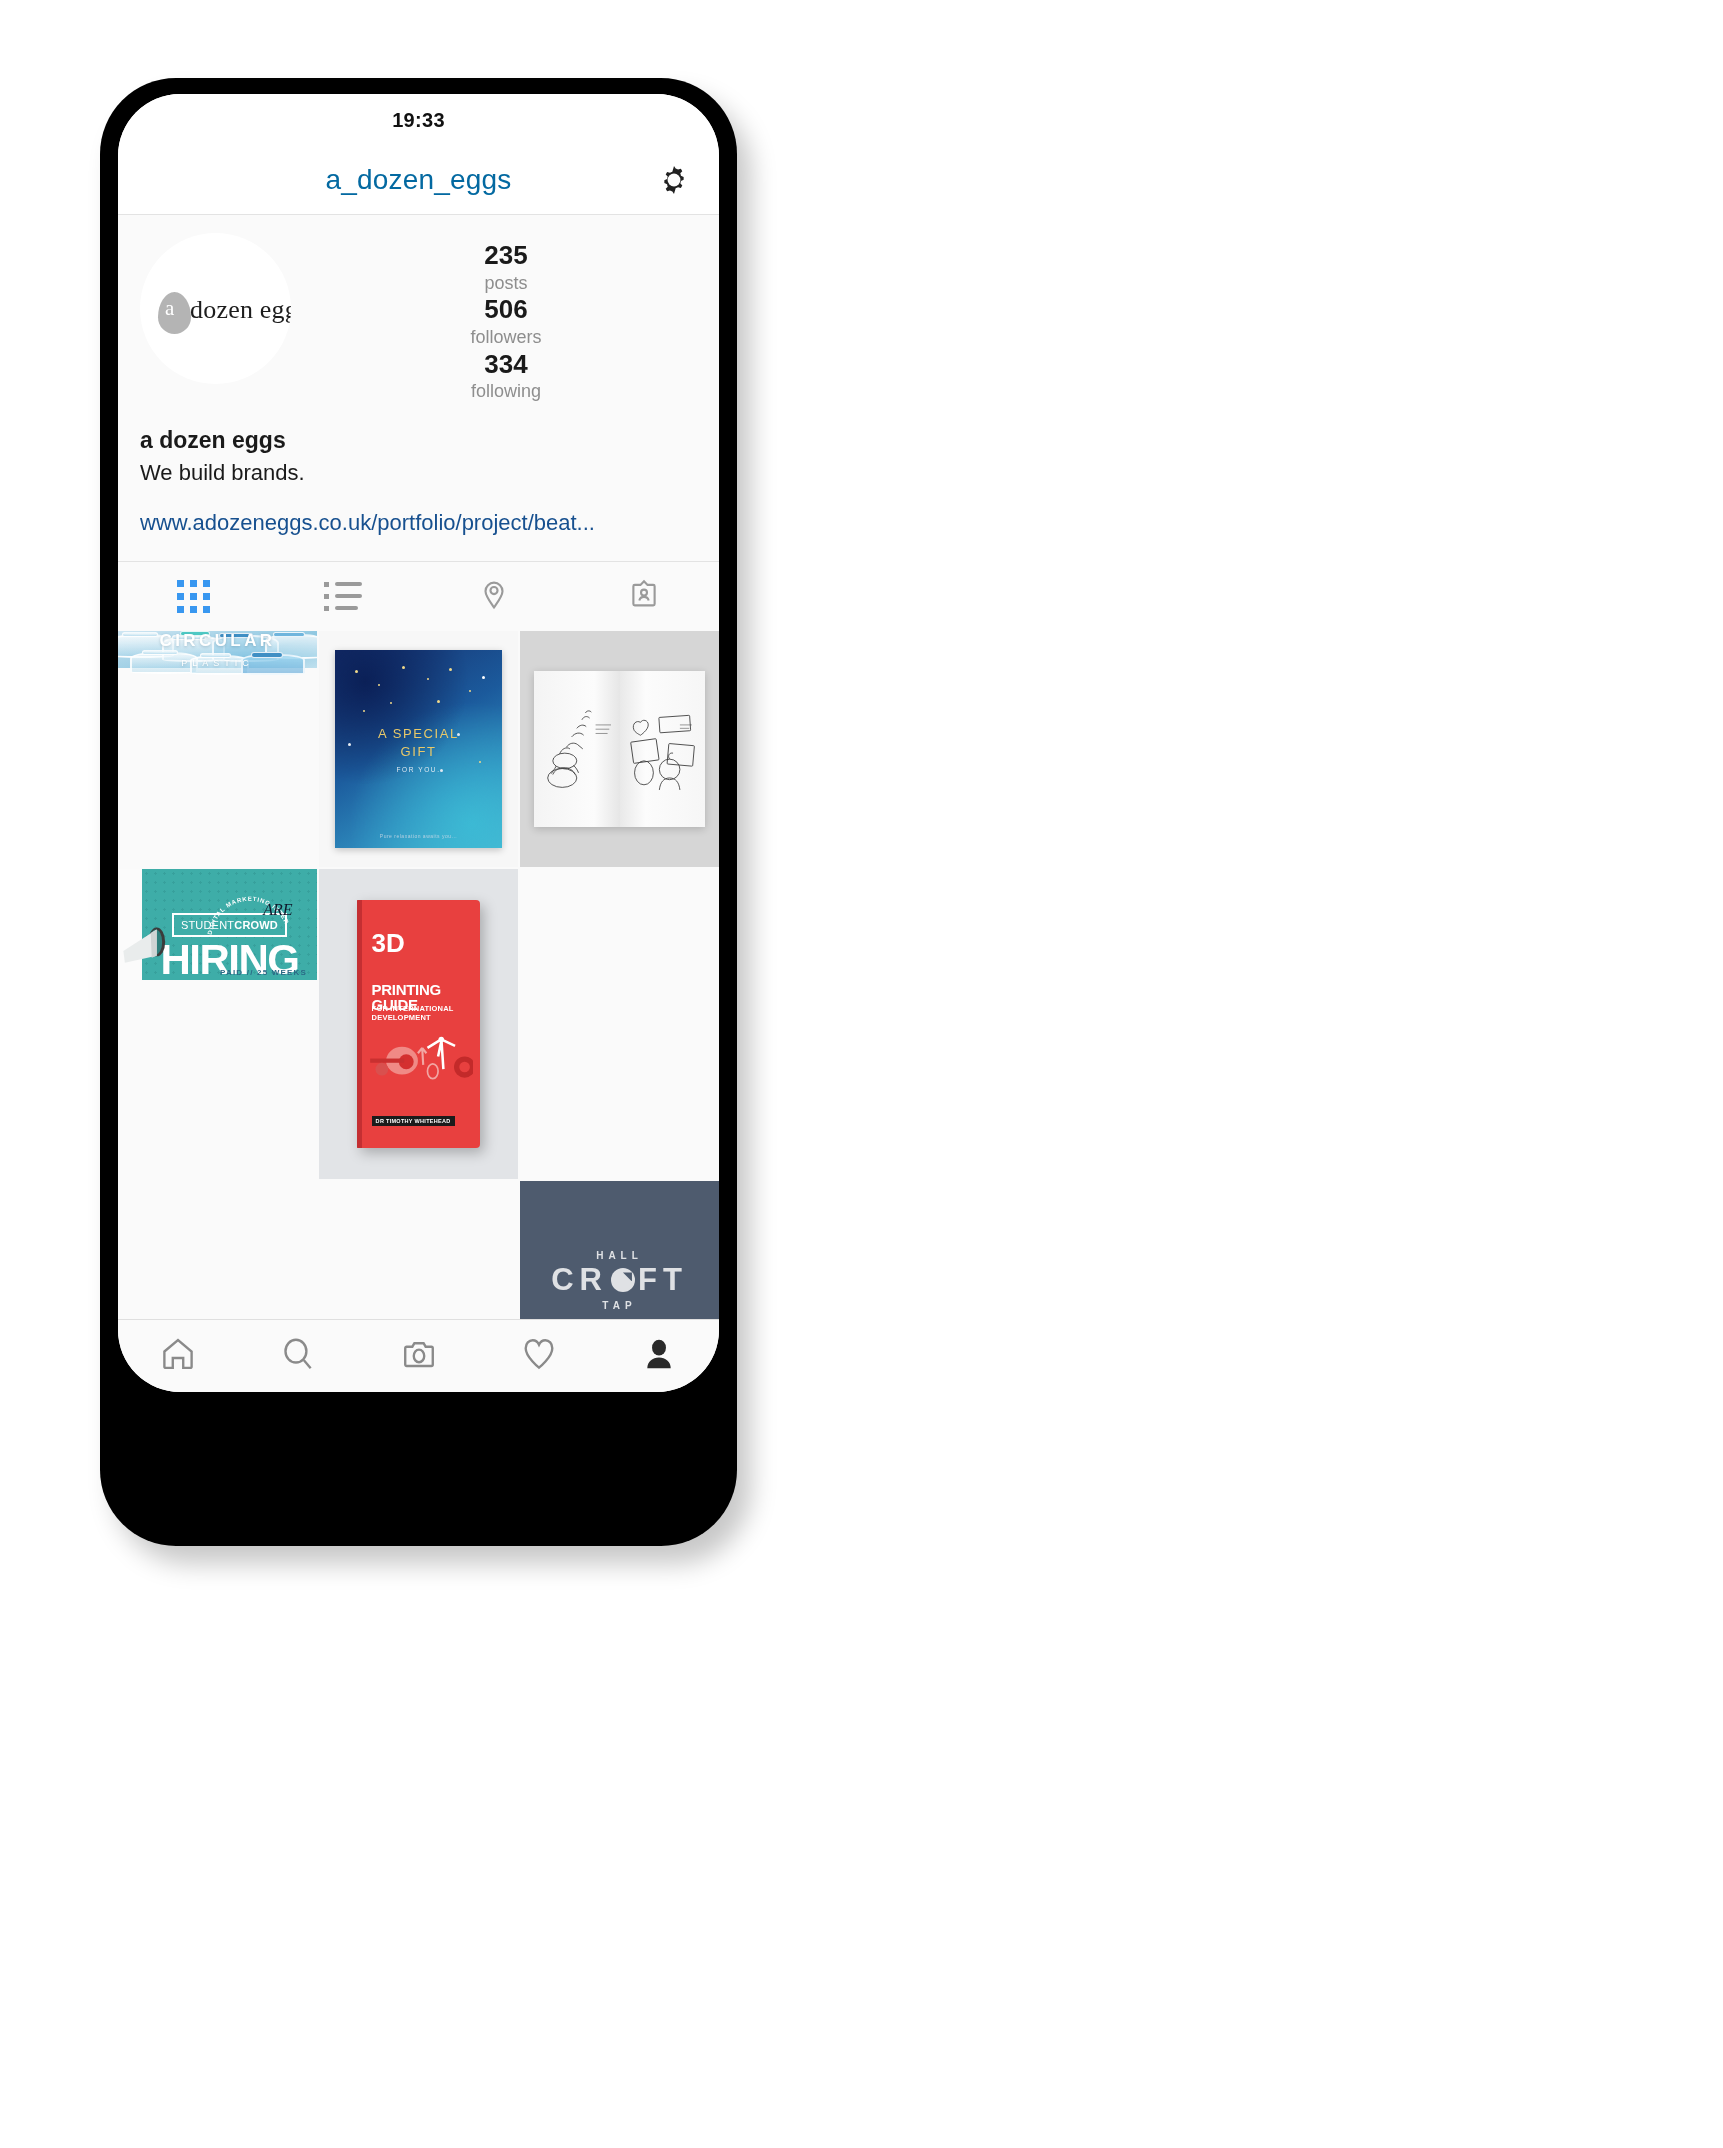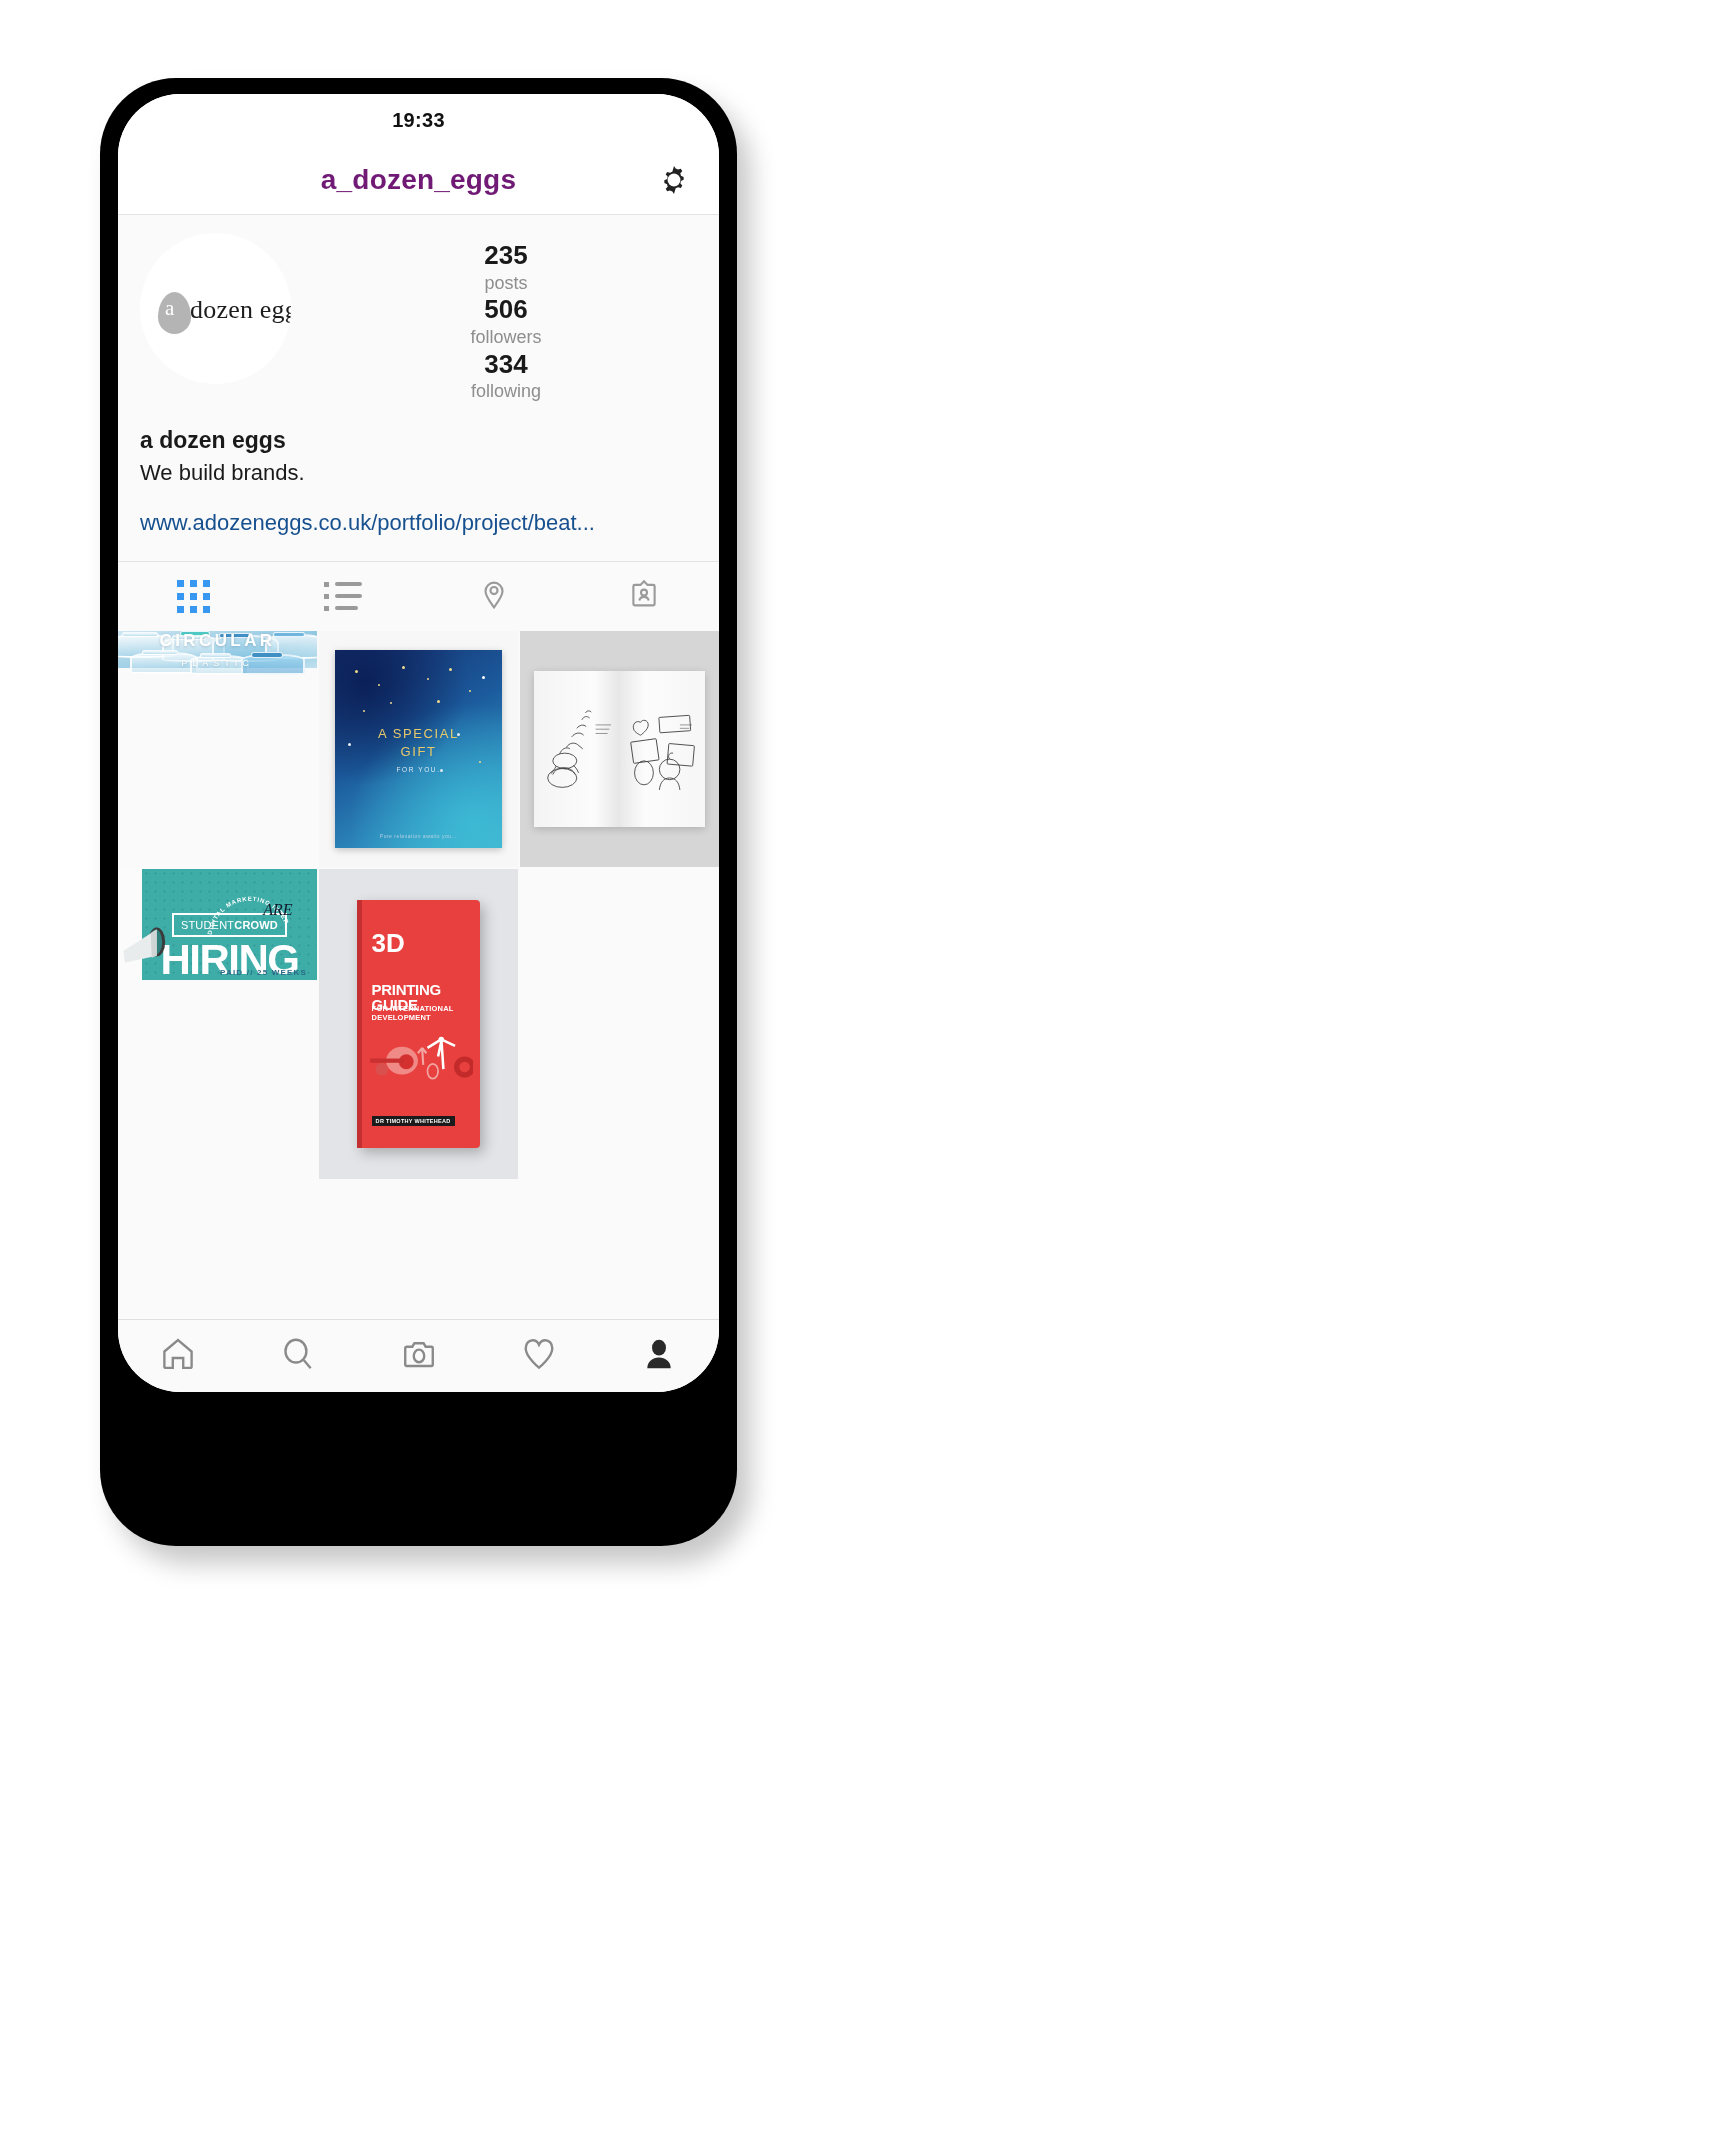--- a/index.html
+++ b/index.html
@@ -20,21 +20,21 @@
 
   
   #status-bar{height:52px;background:#fff;display:flex;align-items:center;
     justify-content:center;flex:0 0 auto;}
   #status-time{font-size:20px;font-weight:bold;color:#111;letter-spacing:0.3px;}
 
   
   #nav-header{height:68px;background:#fff;position:relative;flex:0 0 auto;
     display:flex;align-items:center;justify-content:center;
     border-bottom:1px solid #e3e3e3;}
-  #profile-username{font-size:28px;font-weight:bold;color:#701a75;letter-spacing:0.2px;}
+  #profile-username{font-size:28px;font-weight:normal;color:#0369a1;letter-spacing:0.2px;}
   #settings-gear{position:absolute;right:26px;top:50%;transform:translateY(-50%);
     width:38px;height:38px;cursor:pointer;}
 
   
   #profile-scroll{flex:1 1 auto;background:#fafafa;overflow:hidden;position:relative;}
 
   
   #profile-header{padding:18px 22px 0 22px;display:flex;align-items:flex-start;}
   #avatar{width:151px;height:151px;border-radius:50%;background:#fff;
     flex:0 0 auto;position:relative;overflow:hidden;
@@ -467,20 +467,33 @@
             <svg class="person" viewBox="0 0 60 100">
               <path d="M30 4c9 0 13 7 13 14s-5 13-13 13-13-6-13-13S21 4 30 4z" fill="#4a2620"></path>
               <path d="M17 16c0-9 6-14 13-14s13 5 13 14c0 6-2 12-3 18l-4-2-6 3-7-3-4 2c-1-6-2-12-2-18z" fill="#3d1f1a"></path>
               <path d="M22 32c-8 4-13 12-14 22l-2 46h48l-2-46c-1-10-6-18-14-22z" fill="#4a2a24"></path>
               <path d="M8 54l-3 46h50l-3-46z" fill="#3a211c"></path>
             </svg>
 
           </div>
         </div>
 
+        <div class="grid-cell">
+          <div class="cell-inner p-croft">
+            <div class="inner">
+              <div class="s1">HALL</div>
+              <div class="s2">
+                <span>CR</span>
+                  <span class="o"></span>
+                  <span>FT</span>
+              </div>
+              <div class="s3">TAP</div>
+            </div>
+          </div>
+        </div>
 
       </div>
 
     </div>
 
     <div id="bottom-nav">
       <div class="navbtn">
         <span>
           <svg width="38" height="38" viewBox="0 0 24 24" fill="none" stroke="#8a8a8a" stroke-width="1.5">
             <path d="M3.4 10.4L12 3.2l8.6 7.2V20a.8.8 0 0 1-.8.8h-4.5v-6.3H8.7v6.3H4.2a.8.8 0 0 1-.8-.8z"></path>

